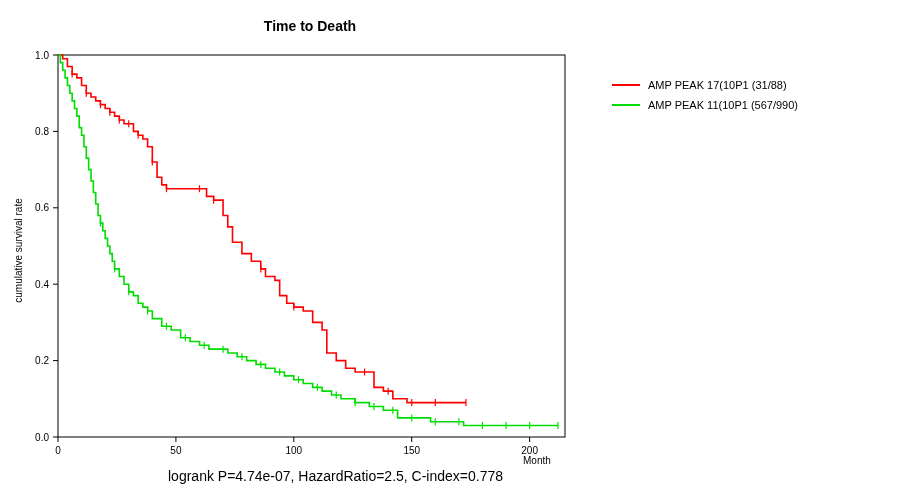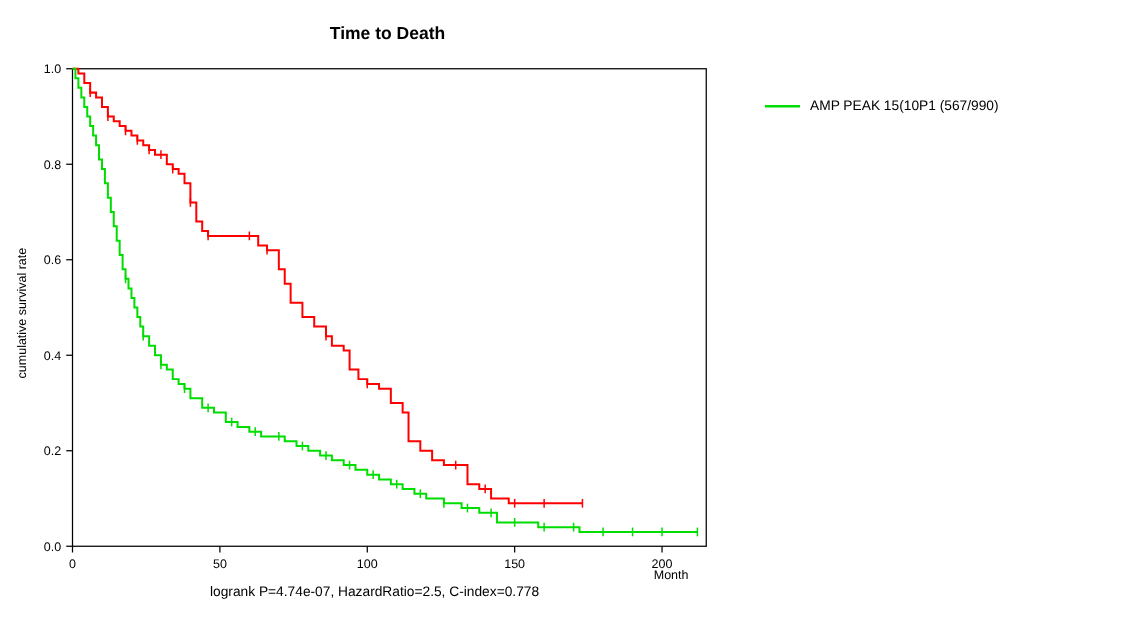--- a/index.html
+++ b/index.html
@@ -37,21 +37,21 @@
   }
   .tick-label {
     font-size: 10px;
     fill: #000;
     font-family: "Liberation Sans", sans-serif;
   }
   .footnote {
     position: absolute;
     left: 168px;
     top: 468px;
-    font-size: 11px;
+    font-size: 14px;
     color: #000;
   }
   .xaxis-title {
     position: absolute;
     left: 523px;
     top: 455px;
     font-size: 10px;
     color: #000;
   }
   .yaxis-title {
@@ -168,18 +168,22 @@
         <line x1="557.9255813953489" y1="422.04" x2="557.9255813953489" y2="429.04" stroke="#00dd00" stroke-width="1.2"></line>
       </g>
   </svg>
 
   <div class="yaxis-title">cumulative survival rate</div>
   <div class="xaxis-title">Month</div>
   <div class="footnote">logrank P=4.74e-07, HazardRatio=2.5, C-index=0.778</div>
 
   <div class="legend">
     <div class="legend-row">
+      <div class="legend-swatch" id="sw0" style="background: rgb(255, 0, 0);"></div>
+      <div class="legend-text">AMP PEAK 17(10P1 (31/88)</div>
+    </div>
+    <div class="legend-row">
       <div class="legend-swatch" id="sw1" style="background: rgb(0, 221, 0);"></div>
-      <div class="legend-text">AMP PEAK 15(10P1 (567/990)</div>
+      <div class="legend-text">AMP PEAK 11(10P1 (567/990)</div>
     </div>
   </div>
 
 </div>
 
 </body></html>

